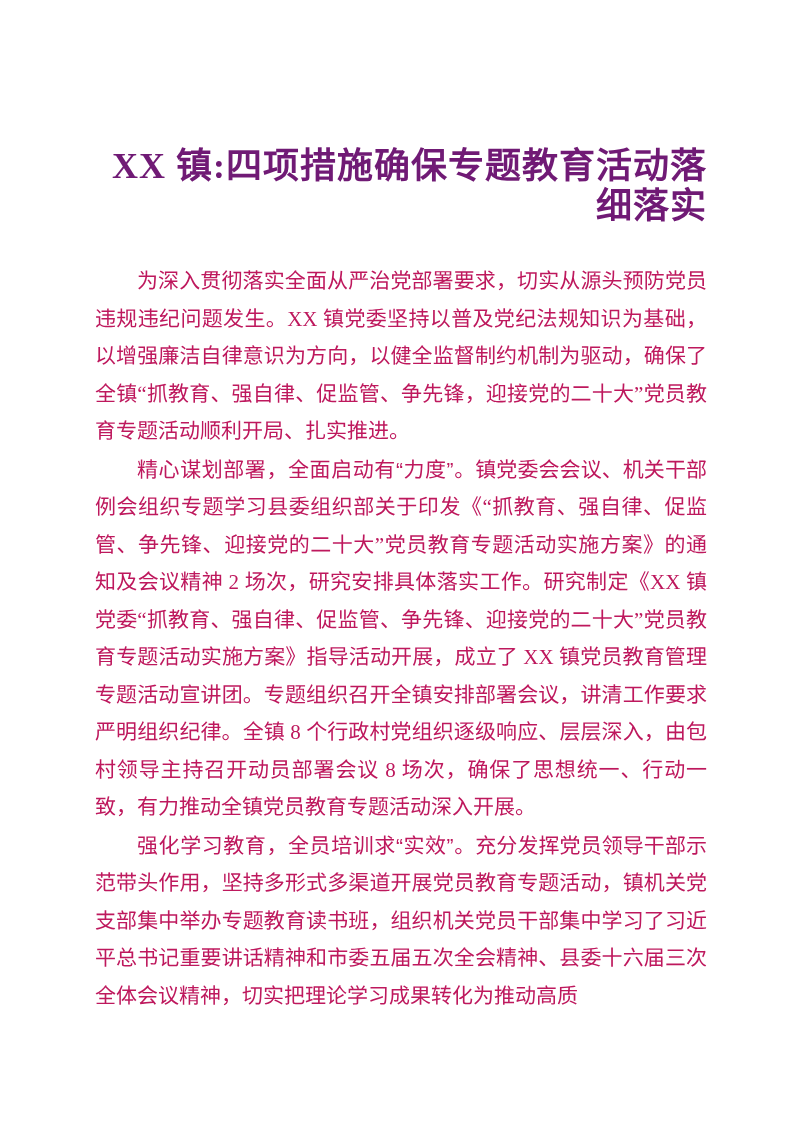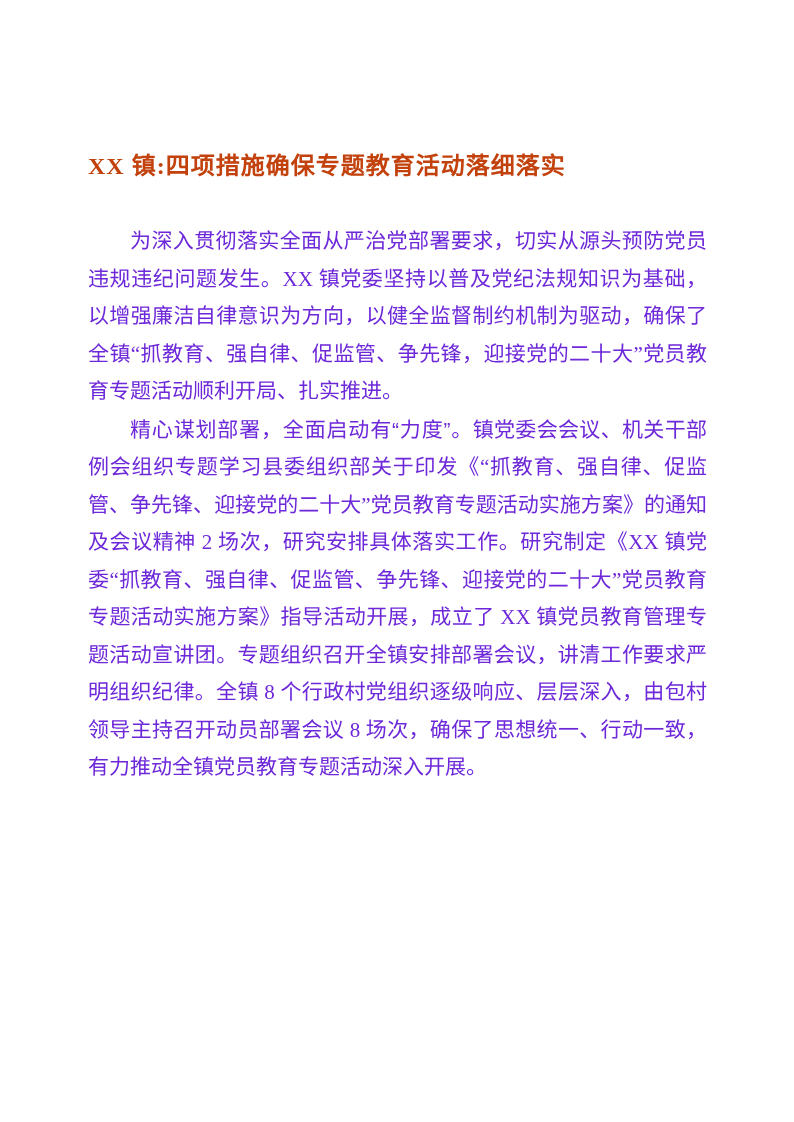--- a/index.html
+++ b/index.html
@@ -15,34 +15,35 @@
     margin: 0 auto;
     background: #ffffff;
     box-sizing: border-box;
     padding: 146px 87px 0 88px;
     overflow: hidden;
     color: #000000;
   }
   .doc-title {
     font-family: "Liberation Serif", "DejaVu Serif", serif;
     font-weight: 700;
-    font-size: 24px;
+    font-size: 36px;
     line-height: 40px;
-    text-align: left;
+    text-align: right;
     letter-spacing: 1px;
     margin: 0 0 36px 0;
-    color: #c2410c;
+    color: #701a75;
   }
   .body-text {
     font-family: "Liberation Serif", "DejaVu Serif", serif;
     font-size: 21px;
     line-height: 37.5px;
     text-align: justify;
     text-justify: inter-ideograph;
-    color: #6d28d9;
+    color: #be185d;
+    margin-left: 7px;
   }
   .para {
     margin: 0;
     text-indent: 42px;
   }
   .para-lead {
     font-family: "Liberation Sans", "DejaVu Sans", sans-serif;
     font-weight: 400;
     letter-spacing: 0.5px;
   }
@@ -51,14 +52,15 @@
 <body>
 
 <div class="page">
   <h1 class="doc-title">XX 镇:四项措施确保专题教育活动落细落实</h1>
 
   <div class="body-text">
     <p class="para"><span class="para-lead"></span><span>为深入贯彻落实全面从严治党部署要求，切实从源头预防党员违规违纪问题发生。XX 镇党委坚持以普及党纪法规知识为基础，以增强廉洁自律意识为方向，以健全监督制约机制为驱动，确保了全镇“抓教育、强自律、促监管、争先锋，迎接党的二十大”党员教育专题活动顺利开局、扎实推进。</span></p>
 
     <p class="para"><span class="para-lead">精心谋划部署，全面启动有“力度”</span><span>。镇党委会会议、机关干部例会组织专题学习县委组织部关于印发《“抓教育、强自律、促监管、争先锋、迎接党的二十大”党员教育专题活动实施方案》的通知及会议精神 2 场次，研究安排具体落实工作。研究制定《XX 镇党委“抓教育、强自律、促监管、争先锋、迎接党的二十大”党员教育专题活动实施方案》指导活动开展，成立了 XX 镇党员教育管理专题活动宣讲团。专题组织召开全镇安排部署会议，讲清工作要求严明组织纪律。全镇 8 个行政村党组织逐级响应、层层深入，由包村领导主持召开动员部署会议 8 场次，确保了思想统一、行动一致，有力推动全镇党员教育专题活动深入开展。</span></p>
 
+    <p class="para"><span class="para-lead">强化学习教育，全员培训求“实效”</span><span>。充分发挥党员领导干部示范带头作用，坚持多形式多渠道开展党员教育专题活动，镇机关党支部集中举办专题教育读书班，组织机关党员干部集中学习了习近平总书记重要讲话精神和市委五届五次全会精神、县委十六届三次全体会议精神，切实把理论学习成果转化为推动高质</span></p>
   </div>
 </div>
 
 </body></html>

